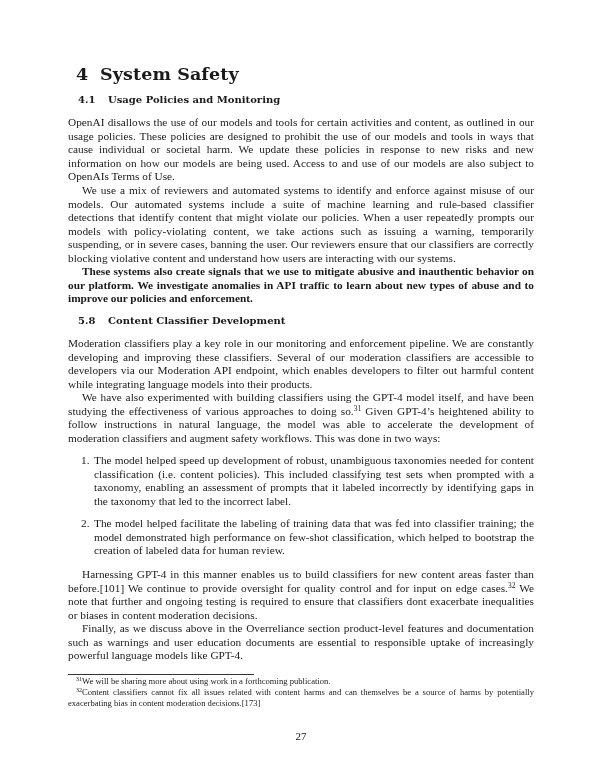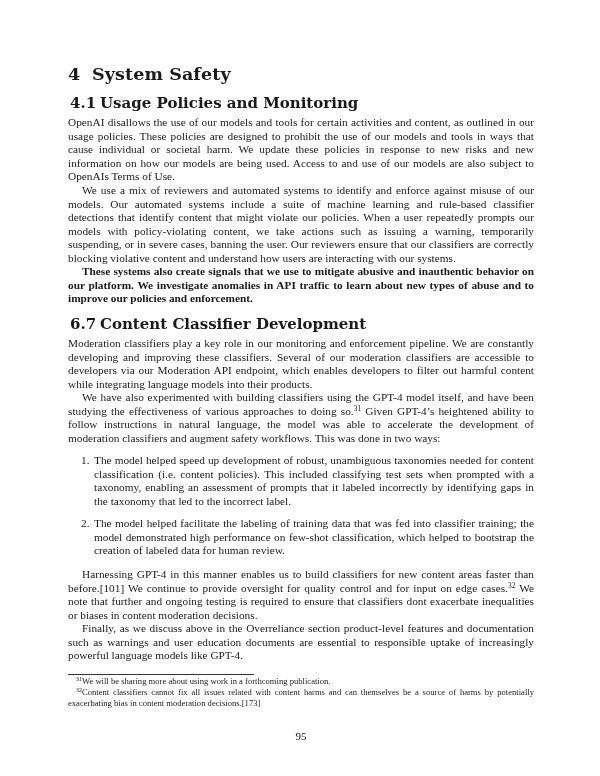--- a/index.html
+++ b/index.html
@@ -1,21 +1,21 @@
 <!DOCTYPE html>
 <html><head>
 <meta charset="utf-8">
 <style>
   html, body { margin: 0; padding: 0; background: #ffffff; }
   body { width: 600px; height: 776px; position: relative; overflow: hidden;
          font-family: "DejaVu Serif", "Liberation Serif", serif; color: #1a1a1a; }
   .page { position: absolute; left: 68px; top: 0; width: 466px; }
-  .h1 { position: absolute; left: 0; top: 64px; font-size: 17.5px; font-weight: bold; white-space: nowrap; letter-spacing: 0.1px; }
+  .h1 { position: absolute; left: 8px; top: 64px; font-size: 17.5px; font-weight: bold; white-space: nowrap; letter-spacing: 0.1px; }
   .h1 .num { display: inline-block; width: 24px; }
-  .h2 { position: absolute; left: 2px; font-size: 15px; font-weight: bold; white-space: nowrap; }
+  .h2 { position: absolute; left: 10px; font-size: 10px; font-weight: bold; white-space: nowrap; }
   .h2 .num { display: inline-block; width: 30px; }
   .para { position: absolute; left: 0; width: 466px; font-family: "Liberation Serif", serif;
           font-size: 11.3px; line-height: 13.55px; text-align: justify; }
   .para.indent { text-indent: 14px; }
   sup { font-size: 7.5px; line-height: 0; vertical-align: 4px; }
   .list { position: absolute; left: 0; width: 466px; margin: 0; padding: 0; list-style: none;
           font-family: "Liberation Serif", serif; font-size: 11.3px; line-height: 13.55px; }
   .list li { position: relative; padding-left: 26px; text-align: justify; }
   .list li .marker { position: absolute; left: 13px; top: 0; }
   .list li + li { margin-top: 9px; }
@@ -38,34 +38,34 @@
 
   <div class="h2" style="top:94px;">
     <span class="num">4.1</span><span>Usage Policies and Monitoring</span>
   </div>
 
   <p class="para" style="top:116px;margin:0;">OpenAI disallows the use of our models and tools for certain activities and content, as outlined in our usage policies. These policies are designed to prohibit the use of our models and tools in ways that cause individual or societal harm. We update these policies in response to new risks and new information on how our models are being used. Access to and use of our models are also subject to OpenAIs Terms of Use.</p>
   <p class="para indent" style="top:184px;margin:0;">We use a mix of reviewers and automated systems to identify and enforce against misuse of our models. Our automated systems include a suite of machine learning and rule-based classifier detections that identify content that might violate our policies. When a user repeatedly prompts our models with policy-violating content, we take actions such as issuing a warning, temporarily suspending, or in severe cases, banning the user. Our reviewers ensure that our classifiers are correctly blocking violative content and understand how users are interacting with our systems.</p>
   <p class="para indent" style="top:265px;margin:0;font-weight:bold;">These systems also create signals that we use to mitigate abusive and inauthentic behavior on our platform. We investigate anomalies in API traffic to learn about new types of abuse and to improve our policies and enforcement.</p>
 
   <div class="h2" style="top:315px;">
-    <span class="num">6.7</span><span>Content Classifier Development</span>
+    <span class="num">5.8</span><span>Content Classifier Development</span>
   </div>
 
   <p class="para" style="top:337px;margin:0;">Moderation classifiers play a key role in our monitoring and enforcement pipeline. We are constantly developing and improving these classifiers. Several of our moderation classifiers are accessible to developers via our Moderation API endpoint, which enables developers to filter out harmful content while integrating language models into their products.</p>
   <p class="para indent" style="top:391px;margin:0;"><span>We have also experimented with building classifiers using the GPT-4 model itself, and have been studying the effectiveness of various approaches to doing so.</span><sup>31</sup><span> Given GPT-4’s heightened ability to follow instructions in natural language, the model was able to accelerate the development of moderation classifiers and augment safety workflows. This was done in two ways:</span></p>
 
   <ol class="list" style="top:454px;">
     <li><span class="marker">1.</span><span>The model helped speed up development of robust, unambiguous taxonomies needed for content classification (i.e. content policies). This included classifying test sets when prompted with a taxonomy, enabling an assessment of prompts that it labeled incorrectly by identifying gaps in the taxonomy that led to the incorrect label.</span></li>
     <li><span class="marker">2.</span><span>The model helped facilitate the labeling of training data that was fed into classifier training; the model demonstrated high performance on few-shot classification, which helped to bootstrap the creation of labeled data for human review.</span></li>
   </ol>
 
   <p class="para indent" style="top:568px;margin:0;"><span>Harnessing GPT-4 in this manner enables us to build classifiers for new content areas faster than before.[101] We continue to provide oversight for quality control and for input on edge cases.</span><sup>32</sup><span> We note that further and ongoing testing is required to ensure that classifiers dont exacerbate inequalities or biases in content moderation decisions.</span></p>
   <p class="para indent" style="top:622px;margin:0;">Finally, as we discuss above in the Overreliance section product-level features and documentation such as warnings and user education documents are essential to responsible uptake of increasingly powerful language models like GPT-4.</p>
 
   <div class="fn-rule"></div>
   <div class="footnotes">
     <p><sup>31</sup><span>We will be sharing more about using work in a forthcoming publication.</span></p>
     <p><sup>32</sup><span>Content classifiers cannot fix all issues related with content harms and can themselves be a source of harms by potentially exacerbating bias in content moderation decisions.[173]</span></p>
   </div>
 
-  <div class="pagenum">95</div>
+  <div class="pagenum">27</div>
 </div>
 
 </body></html>

